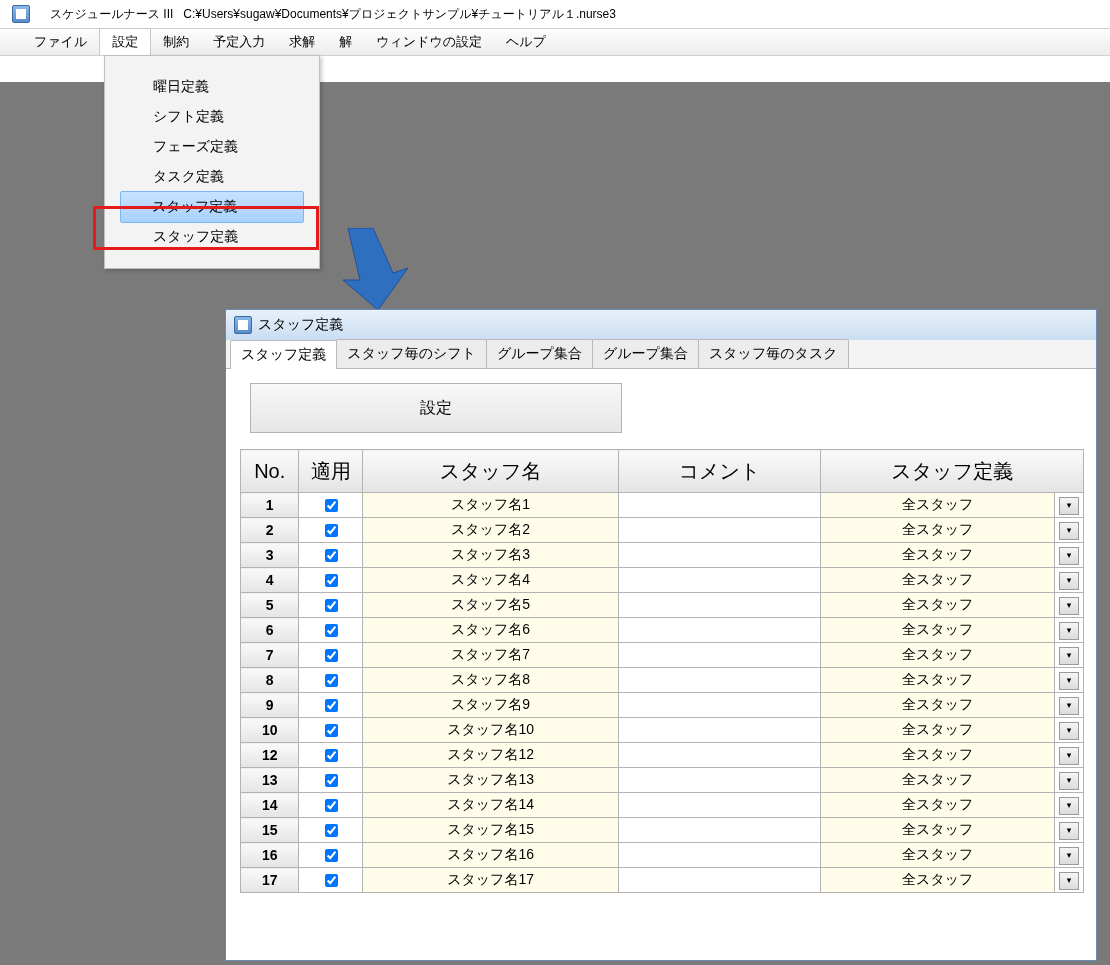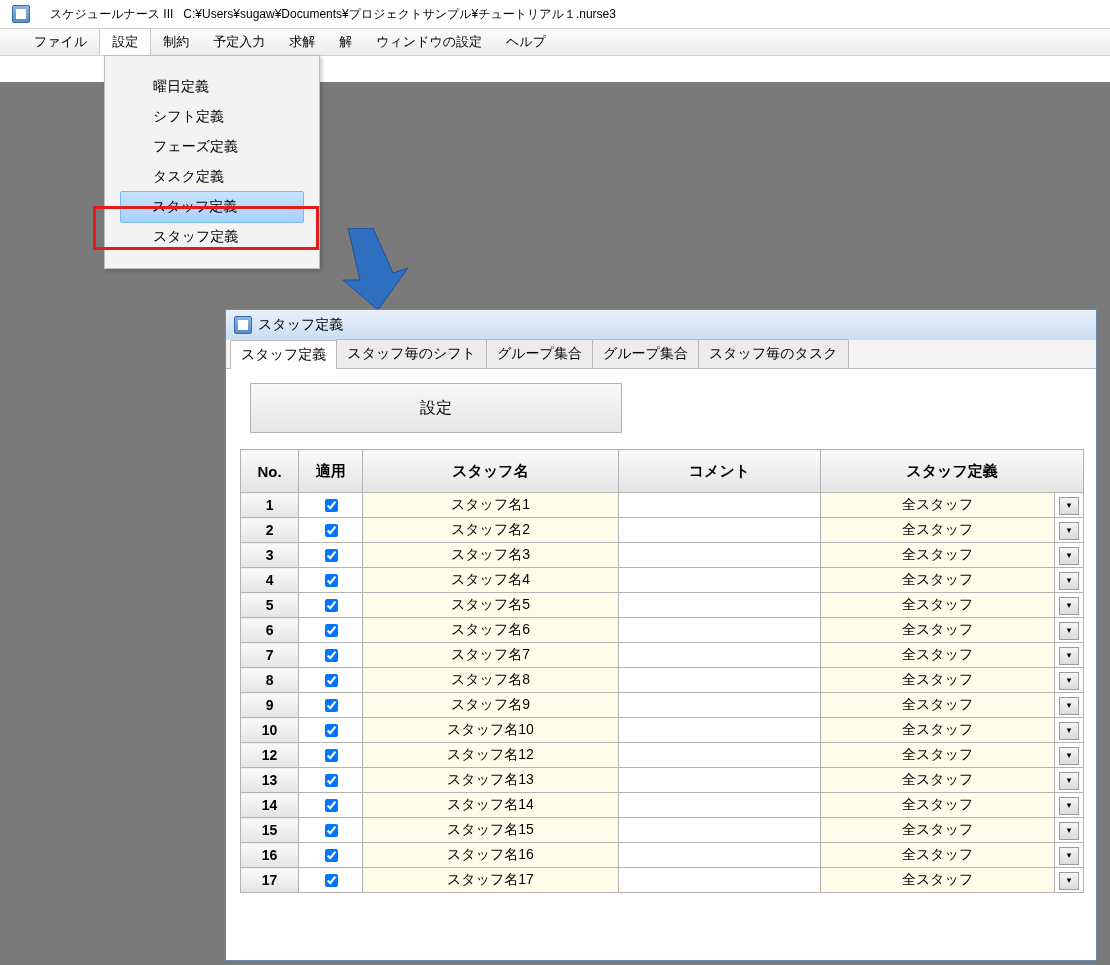--- a/index.html
+++ b/index.html
@@ -34,21 +34,21 @@
 .child{position:absolute;top:309px;left:225px;width:870px;height:650px;background:#fff;border:1px solid #6a8bb1}
 .child-title{height:30px;background:linear-gradient(#e9f1fb,#c9ddf2);display:flex;align-items:center;padding:0 8px;gap:6px;font-size:14px}
 .tabs{height:28px;border-bottom:1px solid #b9b9b9;display:flex;align-items:flex-end;background:#f4f4f4;padding-left:4px}
 .tab{padding:5px 10px;border:1px solid #b9b9b9;border-bottom:none;margin-right:-1px;background:#ececec;font-size:14px;cursor:default;border-radius:2px 2px 0 0}
 .tab.active{background:#fff;position:relative;top:1px}
 .panel{padding:10px 10px 0 10px}
 .setting-btn{width:370px;height:48px;background:linear-gradient(#f8f8f8,#e6e6e6);border:1px solid #b3b3b3;font-size:16px;cursor:default;display:flex;align-items:center;justify-content:center;margin:4px 0 16px 14px}
 
 
 .tbl{border-collapse:collapse;width:844px;margin-left:4px}
-.tbl th{background:linear-gradient(#fafafa,#e4e4e4);border:1px solid #b3b3b3;font-weight:bold;height:40px;font-size:15px}
+.tbl th{background:linear-gradient(#fafafa,#e4e4e4);border:1px solid #b3b3b3;font-weight:normal;height:40px;font-size:20px}
 .tbl td{border:1px solid #b3b3b3;height:22px;text-align:center;font-size:14px;background:#fffdea}
 .tbl td.no{font-weight:bold;background:linear-gradient(#fafafa,#e4e4e4);width:56px}
 .tbl td.apply{background:#fff;width:62px}
 .tbl td.name{width:258px}
 .tbl td.comment{background:#fff;width:204px}
 .tbl td.attr{width:236px}
 .tbl td.dd{background:#fff;width:26px}
 .chk{width:13px;height:13px}
 .mini-dd{width:18px;height:16px;background:linear-gradient(#f5f5f5,#dcdcdc);border:1px solid #9a9a9a;font-size:9px;line-height:14px;display:inline-block}
 </style>

